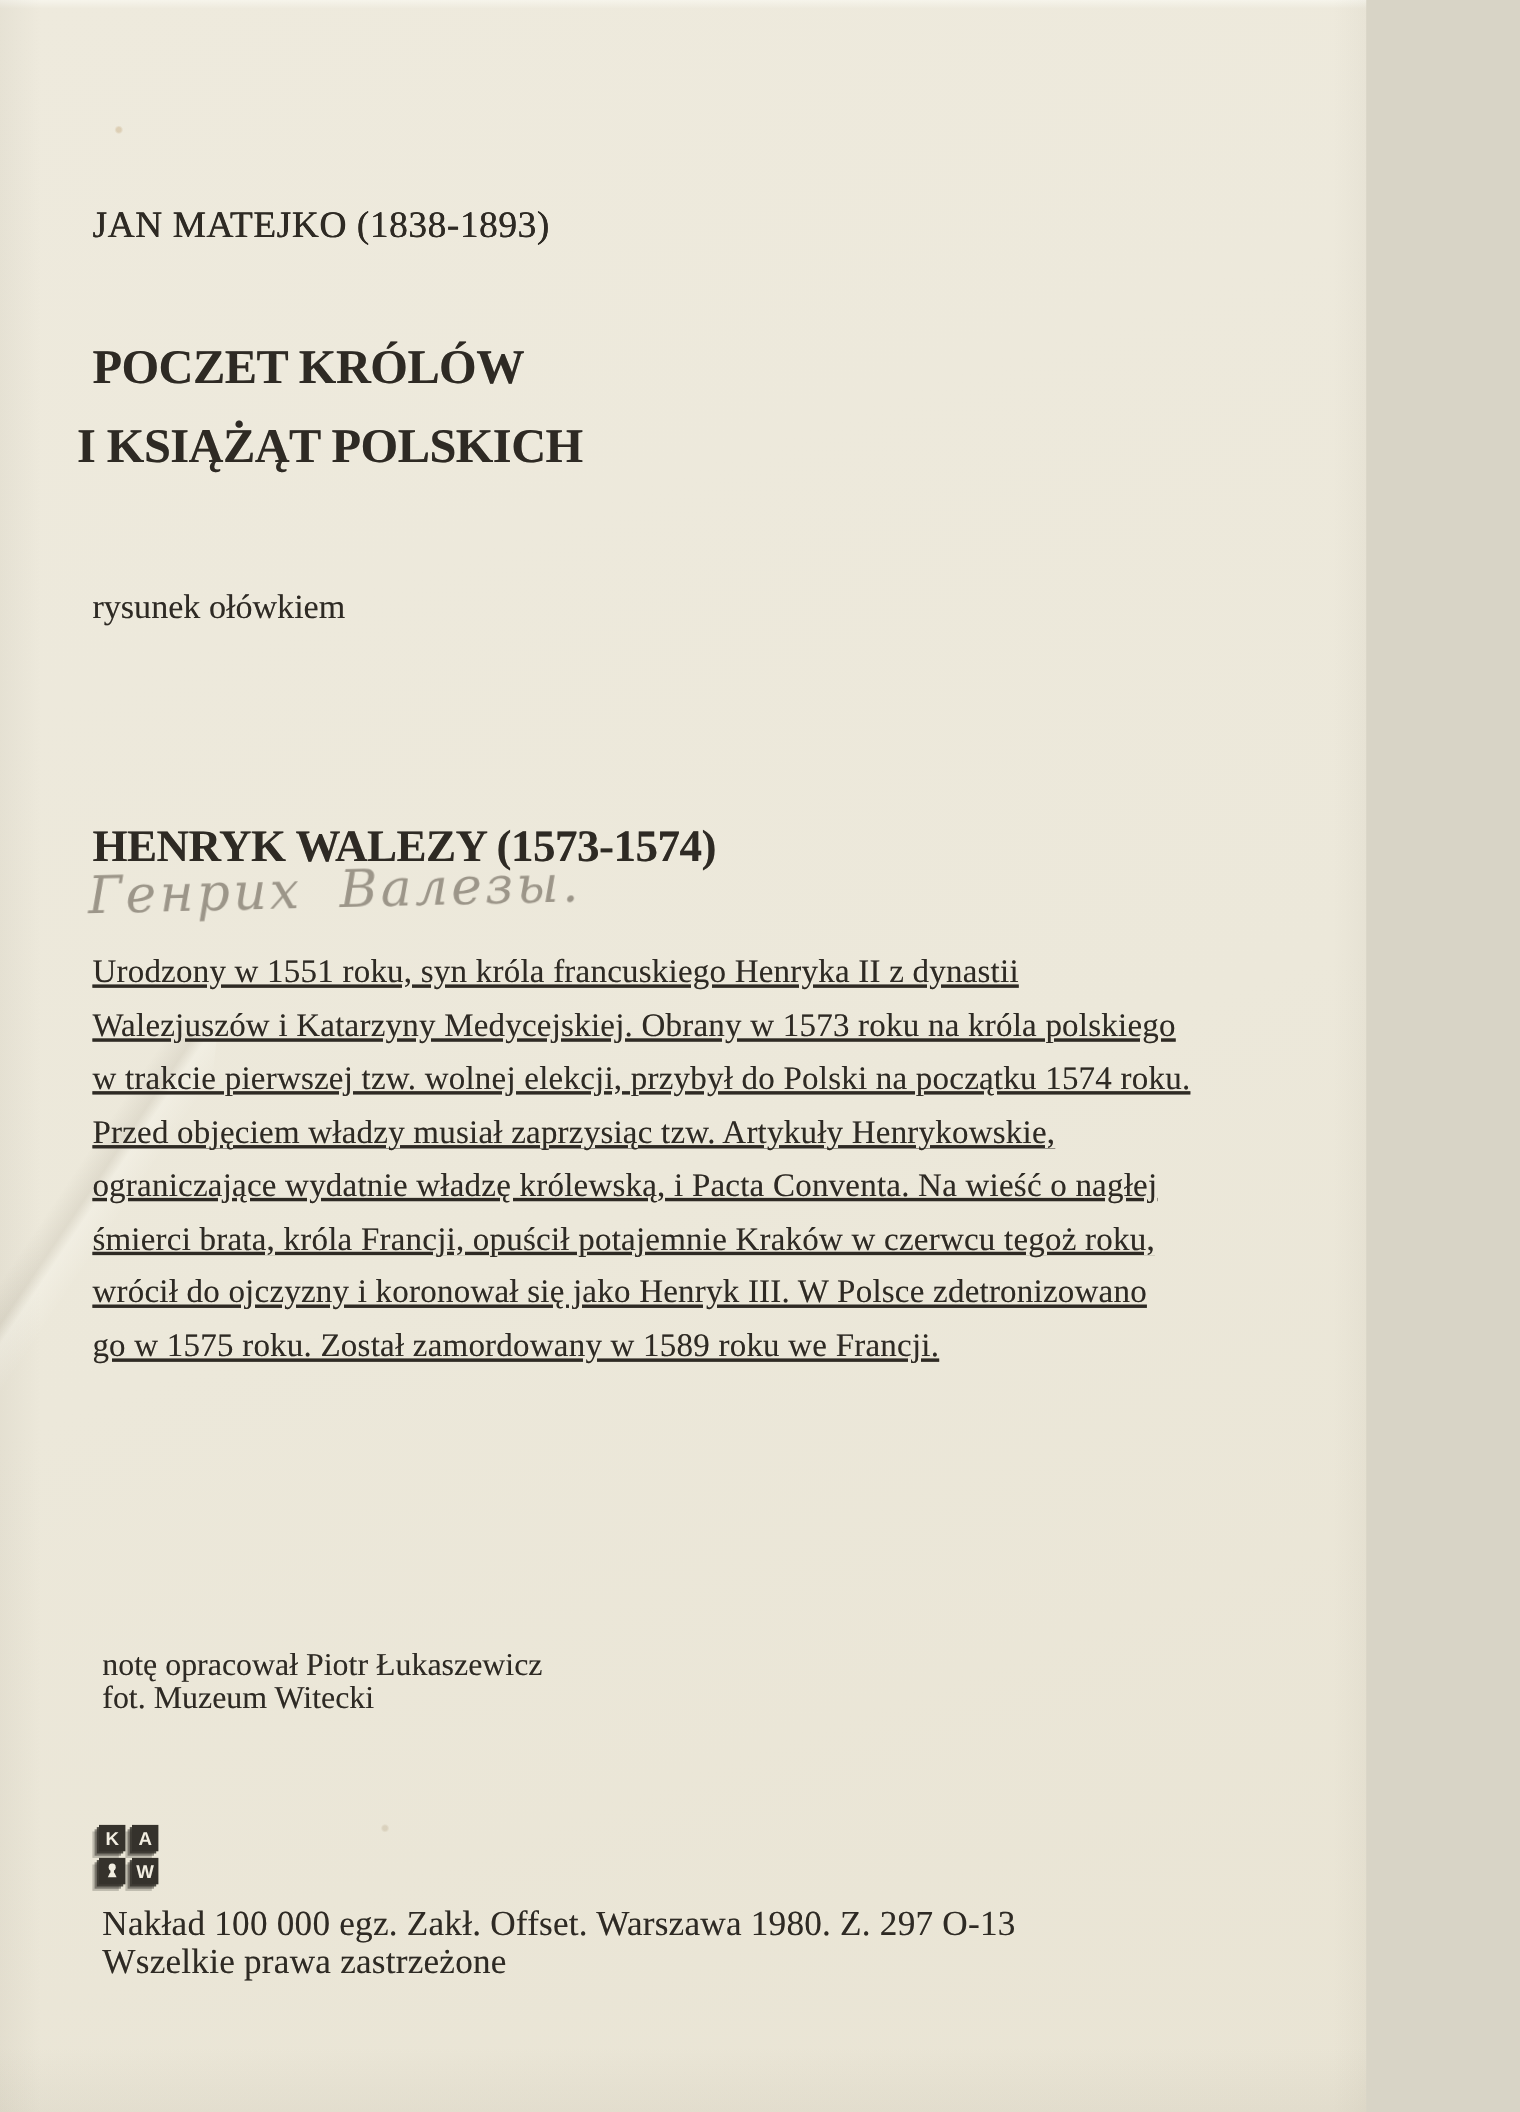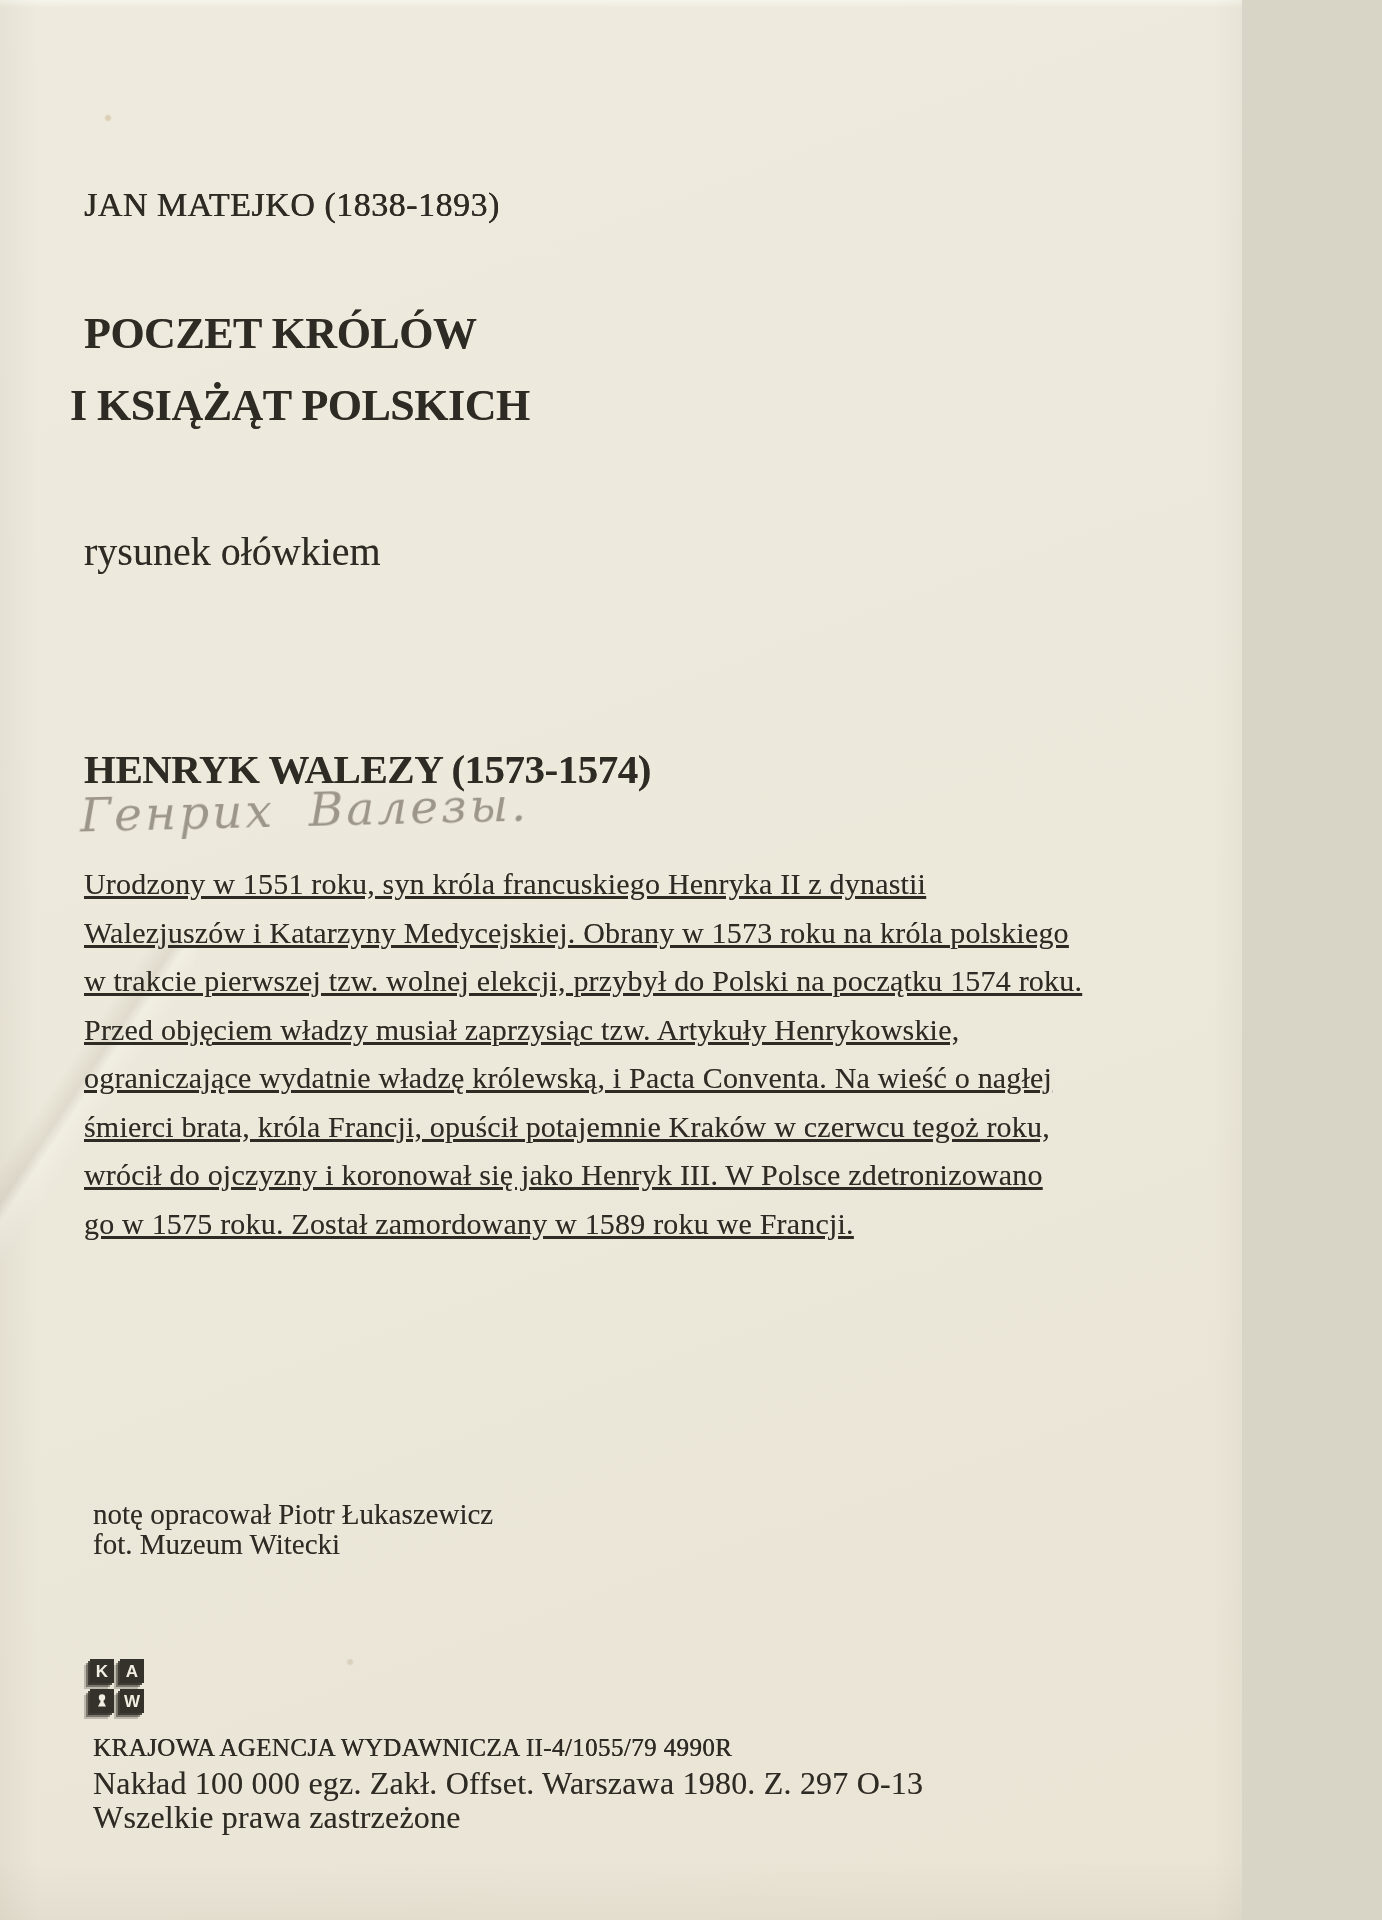--- a/index.html
+++ b/index.html
@@ -21,21 +21,21 @@
   }
   .crease{
     position:absolute; left:-40px; top:930px; width:220px; height:340px; pointer-events:none;
     background:linear-gradient(118deg, transparent 44%, rgba(110,100,80,.10) 50%, rgba(255,255,248,.25) 53%, transparent 60%);
     transform:rotate(6deg);
   }
   .txt{position:absolute; white-space:nowrap; text-shadow:0 0 .6px rgba(46,42,36,.4);}
   .artist{left:84px; top:186px; font-size:34px; letter-spacing:.5px; text-shadow:.4px 0 currentColor, 0 0 .6px rgba(46,42,36,.4);}
   .title1{left:84px; top:308px; font-size:44px; font-weight:bold; letter-spacing:-.5px;}
   .title2{left:70px; top:380px; font-size:44px; font-weight:bold; letter-spacing:-.5px;}
-  .medium{left:84px; top:528px; font-size:40px; line-height:48px;}
+  .medium{left:84px; top:528px; font-size:31px; line-height:48px;}
   .subject{left:84px; top:745px; font-size:41px; font-weight:bold; letter-spacing:-.5px;}
   .handwriting{
     left:80px; top:782px; font-family:"DejaVu Serif", serif; font-style:italic;
     font-size:47px; color:var(--pencil); letter-spacing:3px; word-spacing:16px;
     transform:rotate(-1.4deg); opacity:.82; text-shadow:none; filter:blur(.3px);
   }
   .body-par{left:84px; top:860px; font-size:30px; line-height:48.5px; letter-spacing:.2px;text-decoration:underline;}
   .credits{left:93px; top:1500px; font-size:29px; line-height:29.5px;}
   .publisher{left:93px; top:1731px; line-height:34.5px;}
   .publisher .p1{font-size:25px; letter-spacing:.4px; text-shadow:.4px 0 currentColor;}
@@ -103,18 +103,17 @@
           <path d="M5 17 L15 17 L12.5 12 L7.5 12 Z"></path>
         </g>
       </svg>
     </span>
     <span class="sq">
         <span>W</span>
       </span>
   </div>
 
   <div class="txt publisher">
-    <div class="p1">KRAJOWA AGENCJA WYDAWNICZA II-4/1055/79 4990R</div>
     <div class="p2">Nakład 100 000 egz. Zakł. Offset. Warszawa 1980. Z. 297 O-13</div>
     <div class="p3">Wszelkie prawa zastrzeżone</div>
   </div>
 
 </div>
 
 </body></html>

